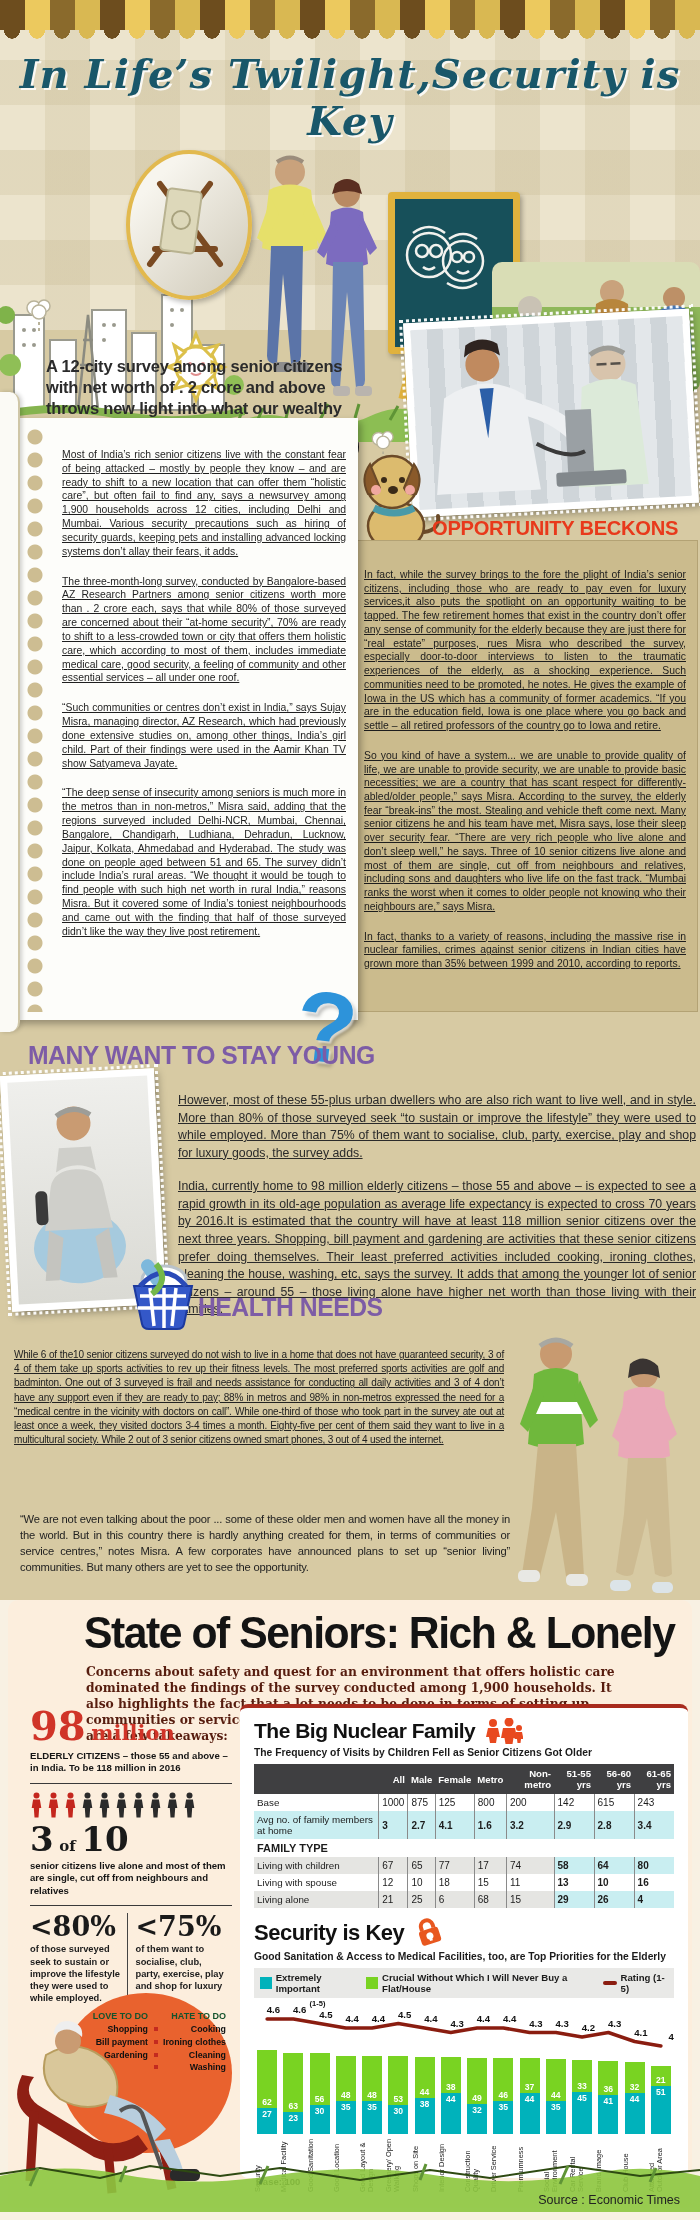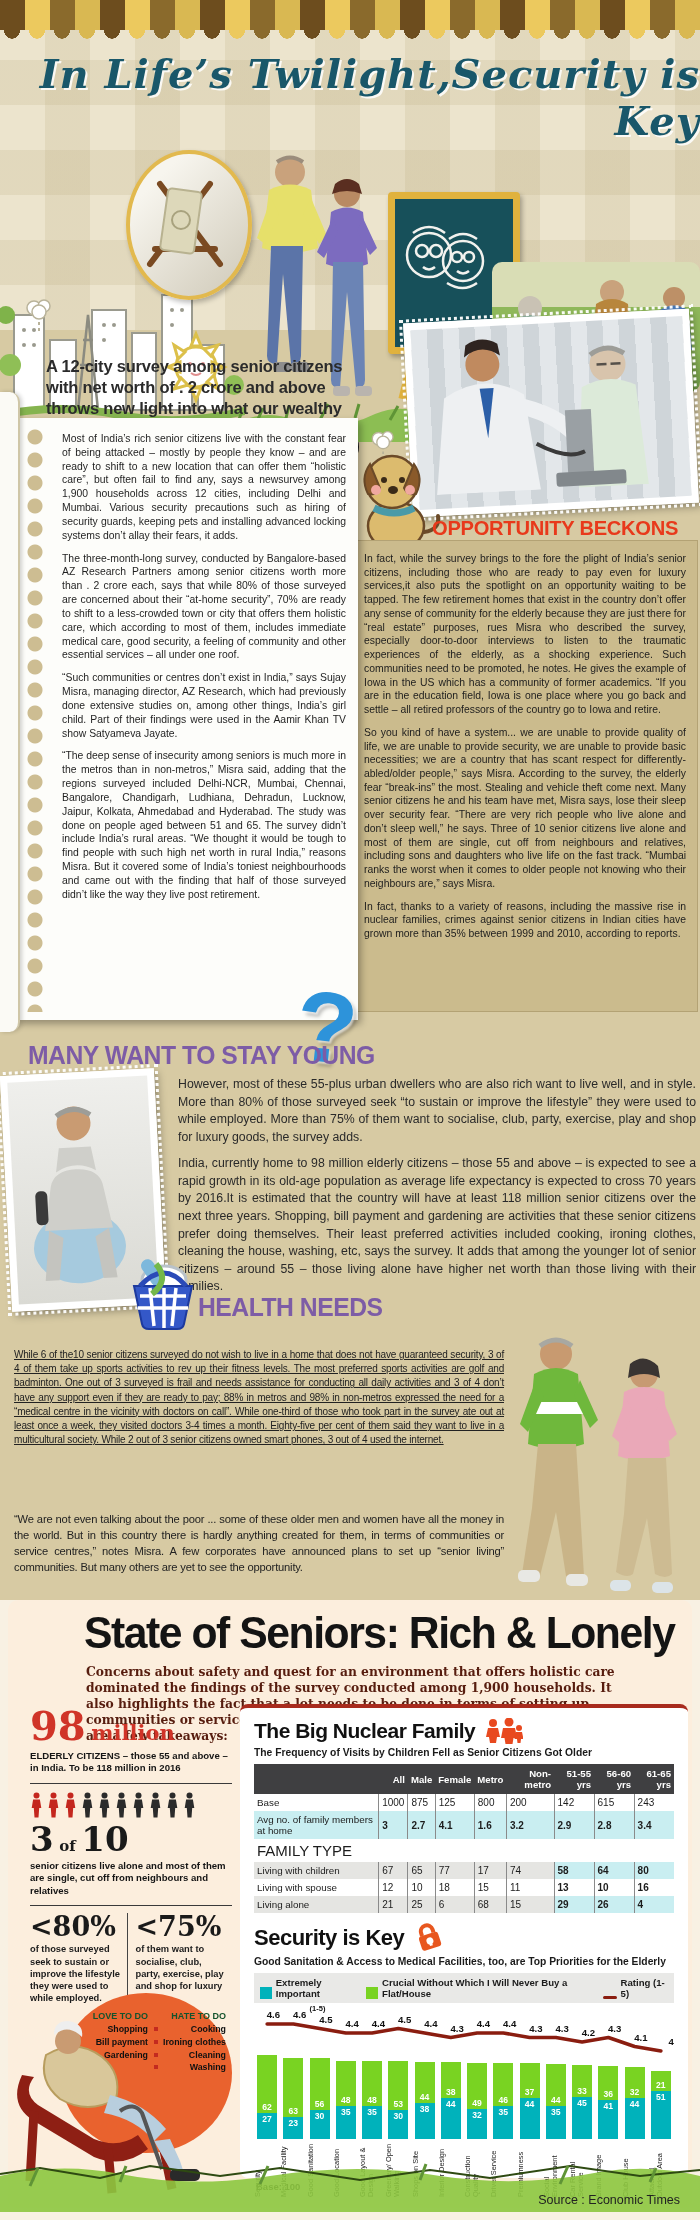--- a/index.html
+++ b/index.html
@@ -14,21 +14,21 @@
   
   .awning{left:0;top:0;width:700px;height:30px;
     background:repeating-linear-gradient(90deg,#6d4d1e 0 25px,#ecc95e 25px 50px,#8a6a2c 50px 75px,#d9b852 75px 100px);}
   .awning-tabs{left:0;top:28px;width:700px;height:17px;background-repeat:repeat-x;
     background-image:radial-gradient(12px 15px at 12px 0px,#6d4d1e 70%,transparent 72%),
                      radial-gradient(12px 15px at 37px 0px,#ecc95e 70%,transparent 72%),
                      radial-gradient(12px 15px at 62px 0px,#8a6a2c 70%,transparent 72%),
                      radial-gradient(12px 15px at 87px 0px,#d9b852 70%,transparent 72%);
     background-size:100px 17px;}
   
-  .main-title{left:0;top:50px;width:700px;text-align:right;font-family:"DejaVu Serif",serif;font-style:italic;
+  .main-title{left:0;top:50px;width:700px;text-align:center;font-family:"DejaVu Serif",serif;font-style:italic;
     font-weight:700;font-size:40px;color:#19576a;letter-spacing:1px;text-shadow:2px 2px 0 rgba(255,255,255,.85);}
   
   .money-blob{left:126px;top:150px;width:118px;height:142px;border-radius:50%;border:4px solid #e2b94e;
     background:linear-gradient(135deg,#f7f5ee 20%,#cfc9b8);box-shadow:2px 3px 5px rgba(0,0,0,.25);overflow:hidden;}
   .chalkboard{left:388px;top:192px;width:118px;height:148px;background:#17505a;border:7px solid #e0b23d;border-radius:4px;box-shadow:2px 3px 5px rgba(0,0,0,.3);}
   .cb-leg{top:345px;width:9px;height:55px;background:#e0b23d;}
   .group-photo{left:492px;top:262px;width:208px;height:130px;border-radius:10px;overflow:hidden;
     background:linear-gradient(180deg,#d9ddb5 0 35%,#8fb85a 35% 70%,#6f9c45);}
   .paper-curl{left:0;top:392px;width:18px;height:640px;background:#fbfaf5;border-right:2px solid #cfc6a7;border-radius:0 10px 10px 0;box-shadow:2px 0 4px rgba(0,0,0,.18);}
   
@@ -37,30 +37,30 @@
   .stamp{background:#fff;border:7px solid #fff;outline:3px dotted rgba(255,255,255,.95);outline-offset:1px;box-shadow:3px 4px 9px rgba(0,0,0,.35);}
   .stamp-doctor{left:408px;top:316px;width:272px;height:180px;transform:rotate(-3deg);}
   .photo-doctor{width:100%;height:100%;background:repeating-linear-gradient(90deg,#e3e7ea 0 16px,#cfd5d9 16px 32px);}
   .stamp-ball{left:6px;top:1072px;width:140px;height:222px;transform:rotate(-3deg);}
   .photo-ball{width:100%;height:100%;background:linear-gradient(180deg,#efefec,#dadad4);}
   
   .paper{left:16px;top:418px;width:342px;height:602px;background:#fdfdfa;box-shadow:3px 4px 7px rgba(0,0,0,.3);}
   .paper:before{content:"";position:absolute;left:5px;top:8px;bottom:8px;width:28px;
     background-image:radial-gradient(circle 7px at 14px 11px,#cdbd92 7px,transparent 8px);background-size:28px 23px;background-repeat:repeat-y;}
   .paper-text{position:absolute;left:46px;top:14px;width:284px;font-size:10.4px;line-height:1.33;color:#1f1f1f;text-align:justify;}
-  .paper-text p,.opp-text p,.stay-text p{margin:0 0 9px 0;}
+  .paper-text p,.opp-text p,.stay-text p{margin:16px 0 9px 0;text-decoration:underline;}
   .right-panel{left:352px;top:540px;width:344px;height:470px;background:#cbbb8d;border:1px solid #b3a274;}
   .opp-heading{left:432px;top:516px;font-size:21px;font-weight:900;color:#e8391b;letter-spacing:-.3px;transform:scaleX(.96);transform-origin:left;}
   .opp-text{left:364px;top:552px;width:322px;font-size:10.4px;line-height:1.32;color:#1d1d1d;text-align:justify;}
   .q-mark{left:296px;top:970px;font-size:100px;font-weight:900;color:#2d93da;text-shadow:2px 2px 2px rgba(255,255,255,.6),4px 4px 4px rgba(0,0,0,.25);transform:rotate(6deg);}
   .stay-heading{left:28px;top:1040px;font-size:26px;font-weight:900;color:#7d5ca6;letter-spacing:-.5px;transform:scaleX(.95);transform-origin:left;}
   .stay-text{left:178px;top:1076px;width:518px;font-size:12.3px;line-height:1.43;color:#2a2a2a;text-align:justify;}
   .health-heading{left:198px;top:1292px;font-size:26px;font-weight:900;color:#7d5ca6;letter-spacing:-.5px;transform:scaleX(.95);transform-origin:left;}
   .health-text{left:14px;top:1338px;width:490px;font-size:10px;line-height:1.42;color:#222;text-align:justify;letter-spacing:-.2px;text-decoration:underline;}
-  .closing-text{left:14px;top:1512px;width:490px;font-size:11.2px;line-height:1.42;color:#222;text-align:justify;letter-spacing:-.2px;}
+  .closing-text{left:20px;top:1512px;width:490px;font-size:11.2px;line-height:1.42;color:#222;text-align:justify;letter-spacing:-.2px;}
   
   .panel{left:8px;top:1600px;width:684px;height:608px;background:#fceedd;border-radius:10px;}
   .panel-title{left:84px;top:1608px;font-size:44px;font-weight:900;color:#141414;letter-spacing:-1.5px;transform:scaleX(.97);transform-origin:left;}
   .panel-sub{left:86px;top:1664px;width:556px;font-family:"DejaVu Serif",serif;font-weight:bold;font-size:12.3px;line-height:1.3;color:#571d0f;}
   .stats-col{left:30px;top:1706px;width:202px;}
   .stat-98{color:#d03428;font-family:"DejaVu Serif",serif;font-weight:bold;line-height:1;}
   .stat-98 .big{font-size:40px;}
   .stat-98 .small{font-size:21px;}
   .stat-desc{font-size:9.6px;font-weight:bold;color:#151515;line-height:1.3;margin-top:4px;}
   .stat-hr{border:none;border-top:1.5px solid #3a3a3a;margin:8px 0 7px 0;}
@@ -91,26 +91,26 @@
   table.fam th.lbl{text-align:left;}
   table.fam td{padding:3px 3px;text-align:left;}
   table.fam td.lbl{text-align:left;font-size:9.8px;}
   table.fam td.val{border-left:1px solid #8a8a8a;}
   table.fam td.val:first-of-type{border-left:none;}
   tr.row-cyan td{background:#c9eef1;}
   tr.row-gray td{background:#e5e5e2;}
   tr.age-cyan td.age{background:#c9eef1;}
   tr.bold-age td.age{font-weight:bold;}
   tr.bold-all td.val{font-weight:bold;}
-  td.section-lbl{font-weight:400;font-size:15px;}
+  td.section-lbl{font-weight:700;font-size:11px;}
   .sec-title{font-size:22px;font-weight:900;color:#111;letter-spacing:-.5px;}
   .legend{display:flex;align-items:center;gap:7px;background:#e9e9e7;padding:4px 6px;margin-top:4px;font-size:9.6px;font-weight:bold;color:#1c1c1c;}
   .legend .sw{width:13px;height:12px;display:inline-block;}
   .legend .dash{width:15px;height:3.5px;display:inline-block;border-radius:2px;}
-  .legend .item{display:flex;align-items:flex-end;gap:4px;}
+  .legend .item{display:flex;align-items:center;gap:4px;}
   
   .chart{position:relative;width:420px;height:198px;margin-top:2px;}
   .line-zone{position:absolute;left:0;top:0;width:420px;height:50px;}
   .rate-lbl{position:absolute;width:26px;text-align:right;font-size:9.6px;font-weight:bold;color:#111;}
   .rate-note{position:absolute;font-size:7.5px;font-weight:bold;color:#111;}
   .bars{position:absolute;left:0;top:50px;width:420px;height:84px;display:flex;align-items:flex-end;}
   .slot{width:26.25px;display:flex;justify-content:center;align-items:flex-end;height:84px;}
   .bar{width:20px;display:flex;flex-direction:column;}
   .seg{display:flex;justify-content:center;color:#fff;font-size:8.6px;font-weight:bold;}
   .seg.green{background:#79d322;align-items:flex-end;padding-bottom:1px;}

